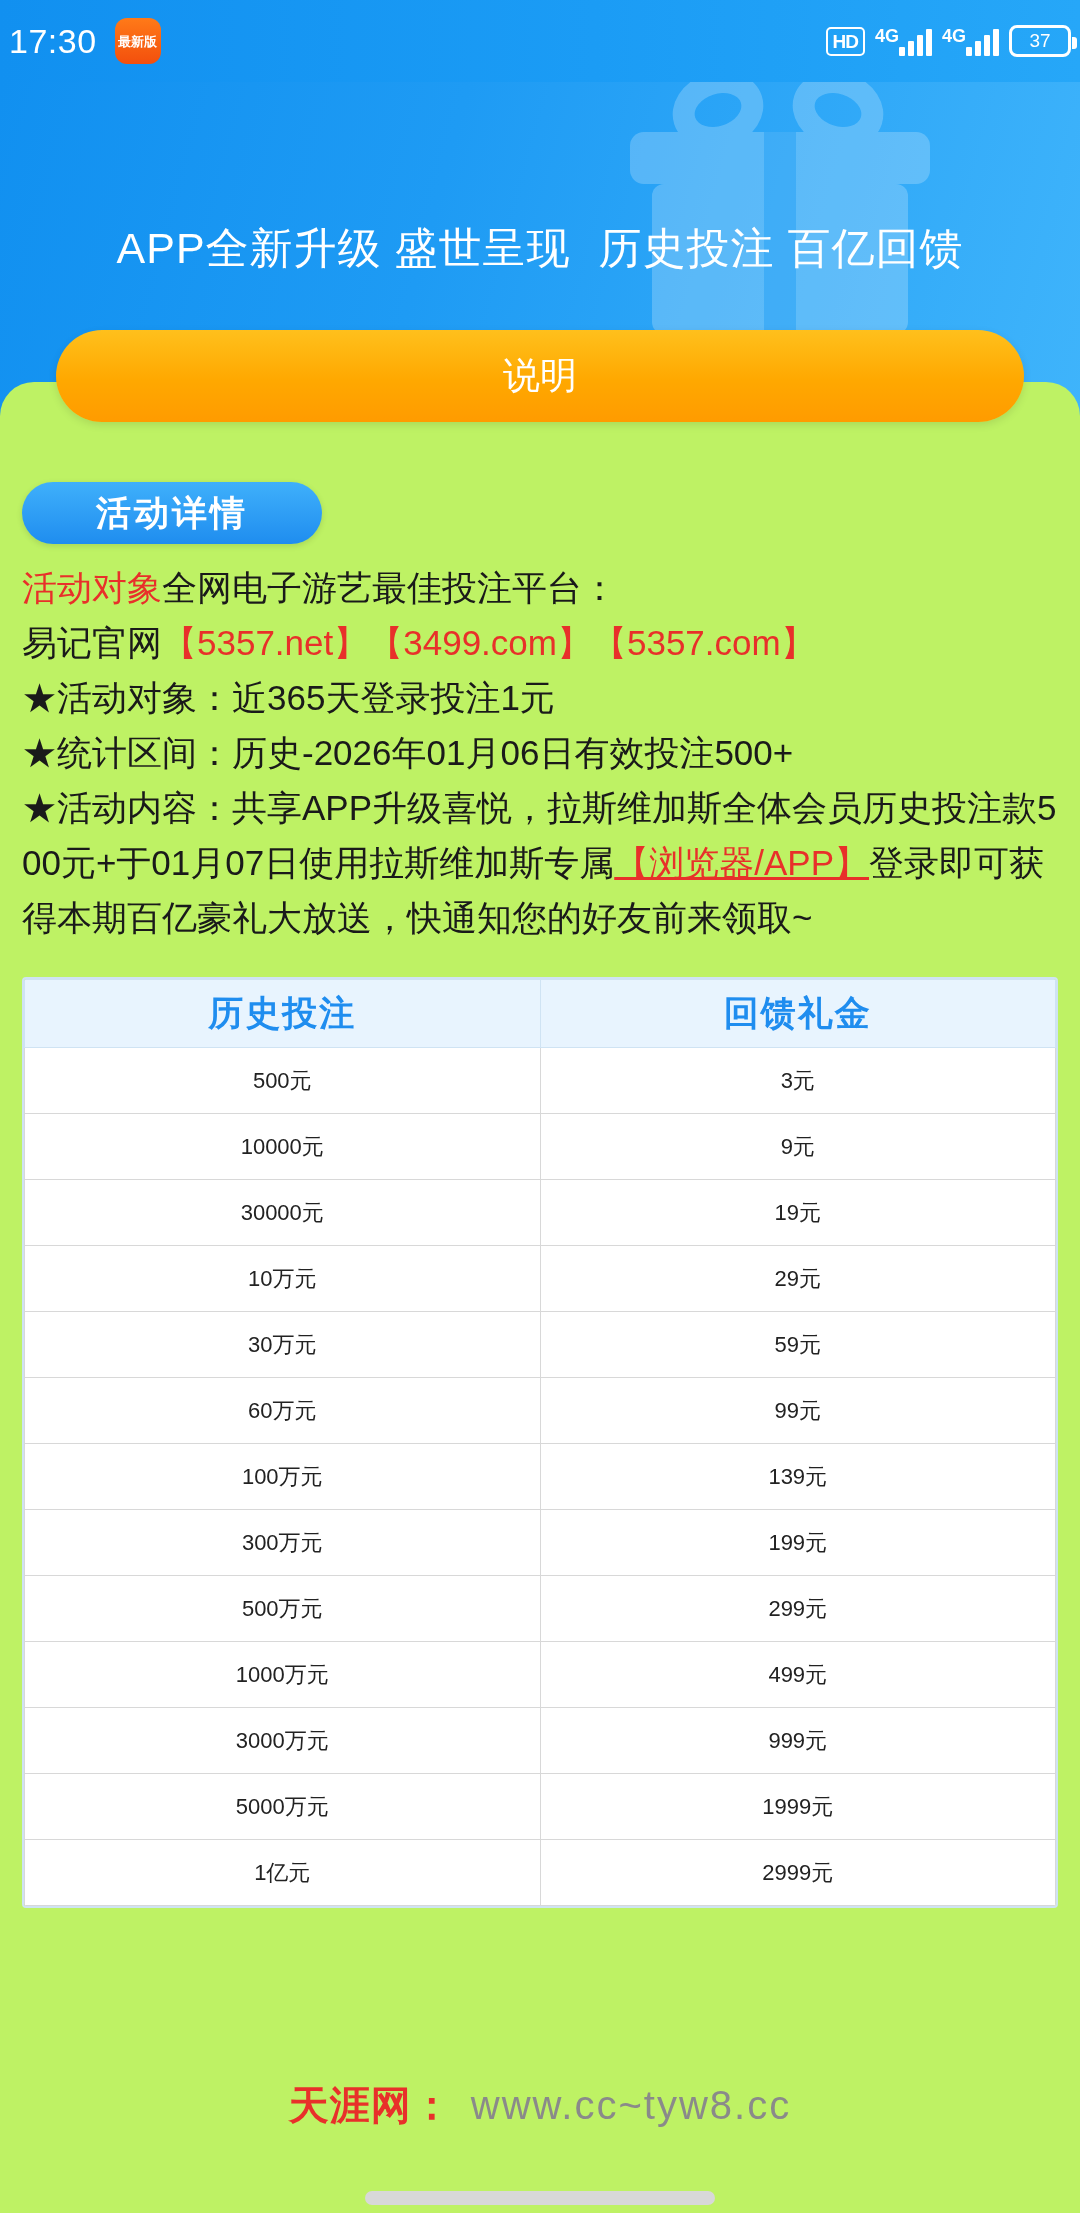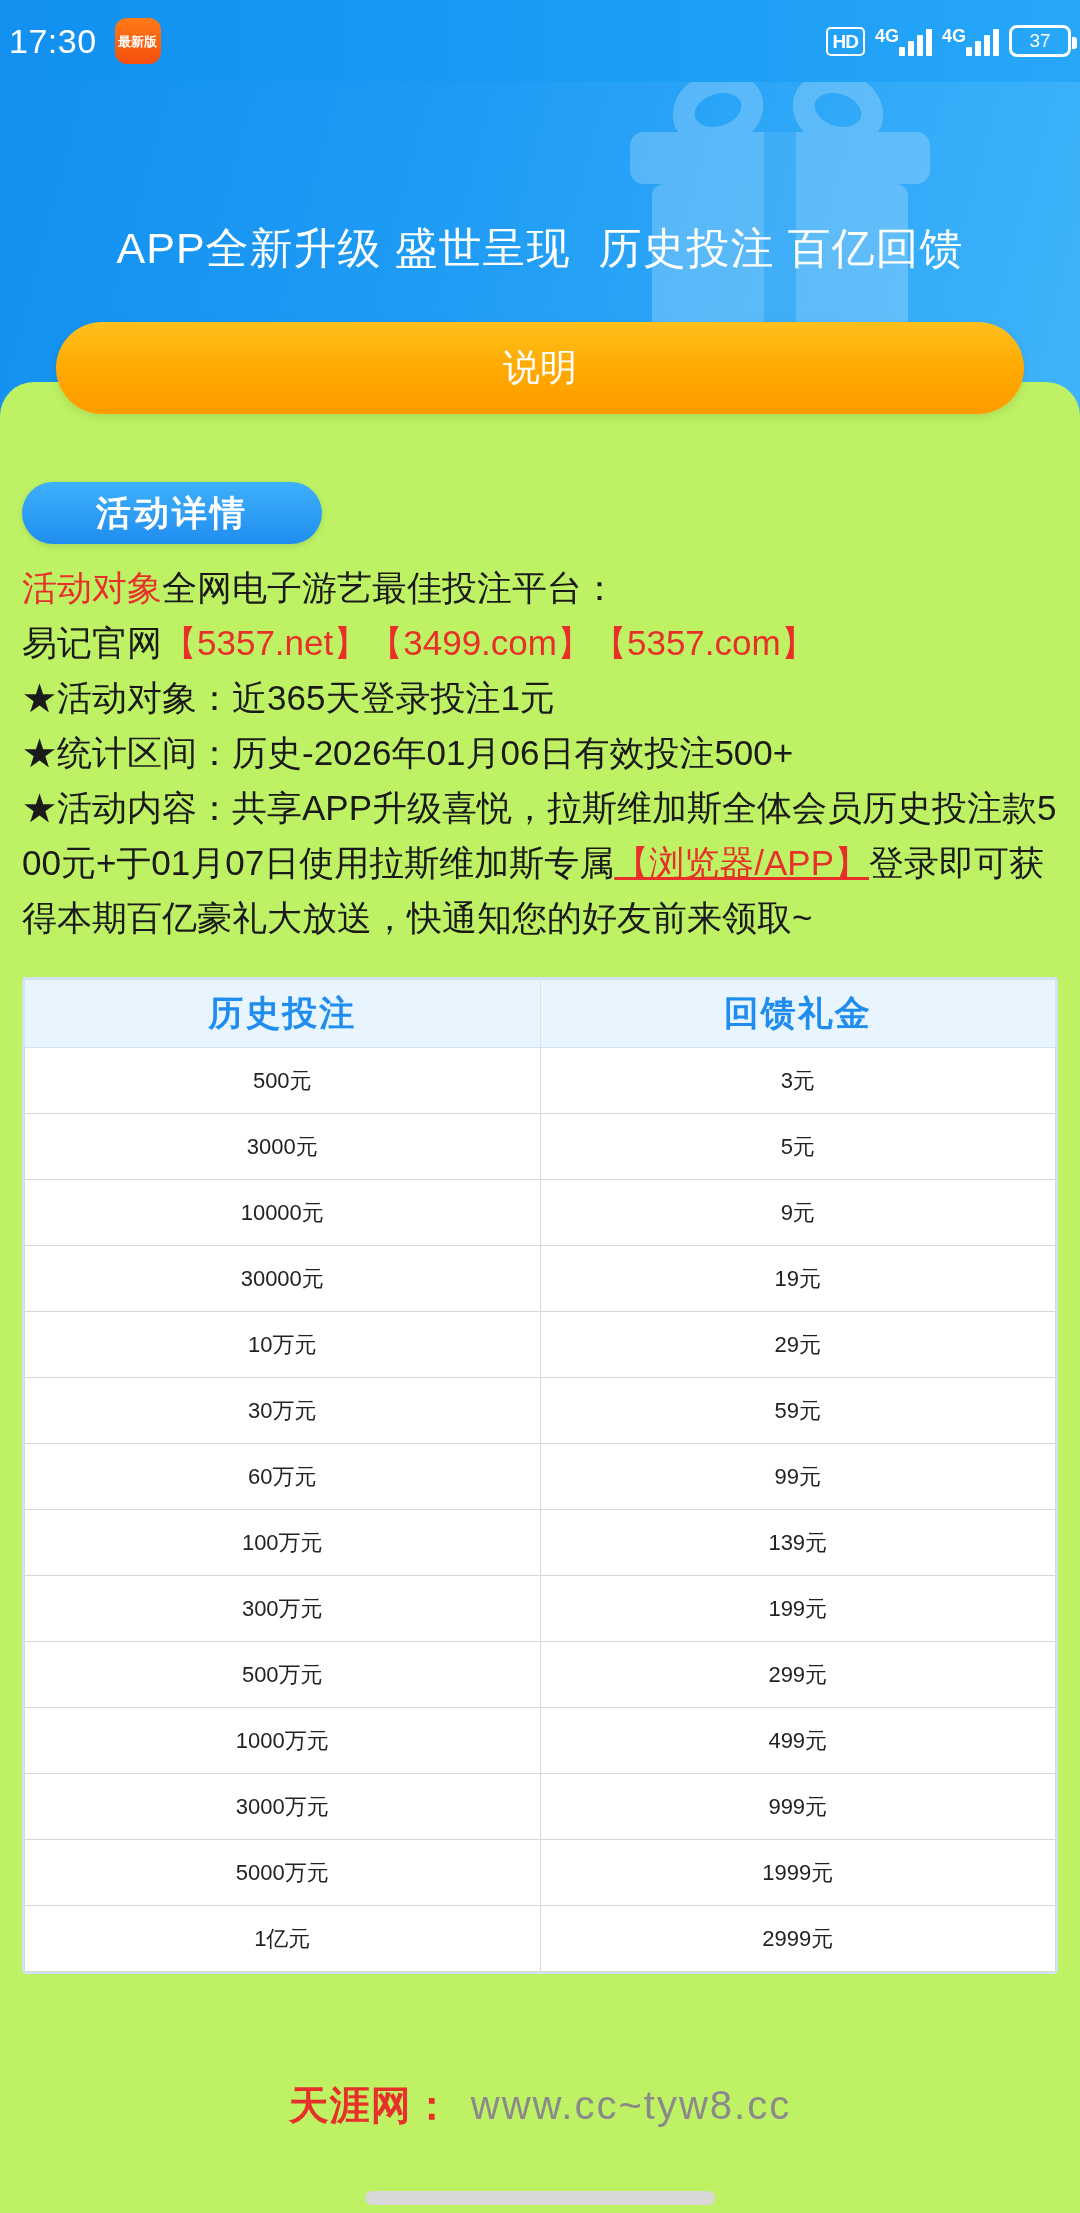--- a/index.html
+++ b/index.html
@@ -130,21 +130,21 @@
     color: #ffffff;
     font-size: 43px;
     letter-spacing: 1px;
     white-space: nowrap;
   }
   .hero-title .gap { display: inline-block; width: 28px; }
 
   .explain-btn {
     position: absolute;
     left: 56px; right: 56px;
-    top: 322px;
+    top: 330px;
     height: 92px;
     border-radius: 46px;
     background: linear-gradient(180deg, #ffc01c 0%, #ffa800 55%, #ff9b00 100%);
     color: #ffffff;
     font-size: 37px;
     display: flex; align-items: center; justify-content: center;
     box-shadow: 0 3px 8px rgba(0,0,0,0.10);
     z-index: 5;
   }
 
@@ -311,24 +311,20 @@
             <th>历史投注</th>
             <th>回馈礼金</th>
           </tr>
         </thead>
         <tbody>
           <tr>
               <td>500元</td>
               <td>3元</td>
             </tr>
           <tr>
-              <td>3000元</td>
-              <td>5元</td>
-            </tr>
-          <tr>
               <td>10000元</td>
               <td>9元</td>
             </tr>
           <tr>
               <td>30000元</td>
               <td>19元</td>
             </tr>
           <tr>
               <td>10万元</td>
               <td>29元</td>

